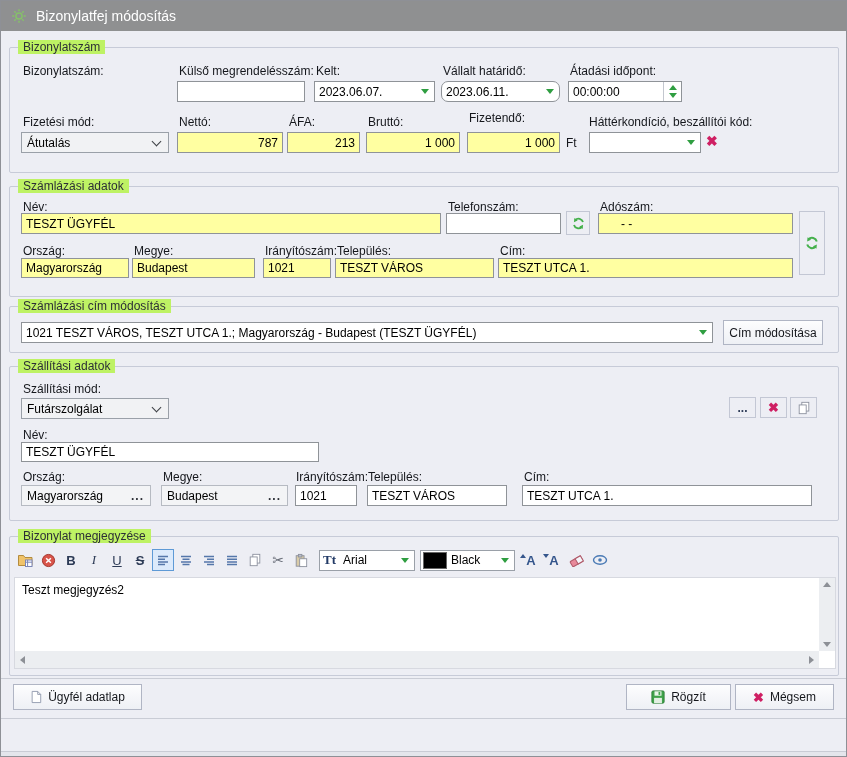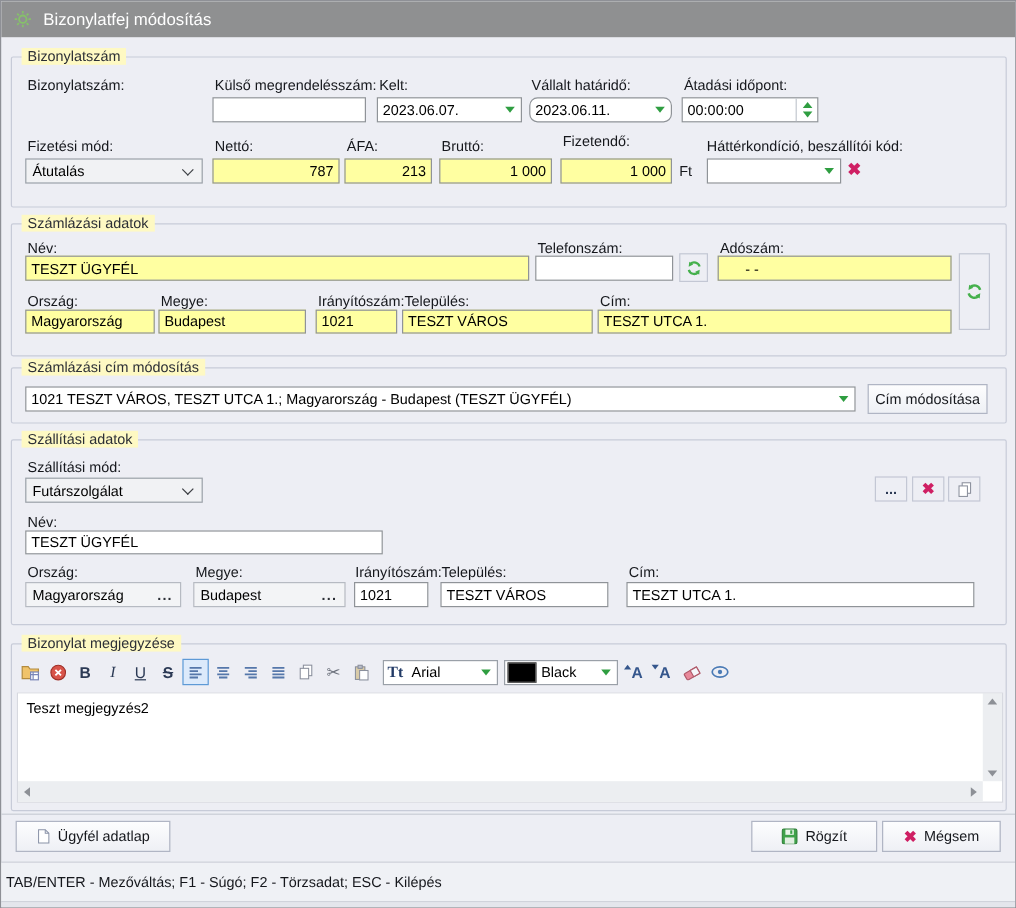--- a/index.html
+++ b/index.html
@@ -3,21 +3,21 @@
 <meta charset="utf-8">
 <style>
   html,body{margin:0;padding:0;background:#d8d8d8;}
   #win{position:relative;width:847px;height:757px;background:#edeef4;
        font-family:"Liberation Sans",sans-serif;border:1px solid #8e9096;
        box-sizing:border-box;overflow:hidden;}
   .titlebar{position:absolute;left:0;top:0;width:100%;height:30px;background:#8f9091;
        color:#fff;display:flex;align-items:center;gap:9px;padding-left:10px;
        box-sizing:border-box;font-size:14px;}
   .grp{position:absolute;border:1px solid #c7cbd8;border-radius:2px;box-sizing:border-box;}
-  .cap{position:absolute;top:-8px;left:8px;background:#fef9c3;padding:0 5px;
+  .cap{position:absolute;top:-8px;left:8px;background:#bef264;padding:0 5px;
        font-size:12px;color:#2c2f36;white-space:nowrap;}
   .lbl{position:absolute;font-size:12px;line-height:14px;color:#15171c;white-space:nowrap;}
   .inp{position:absolute;height:21px;box-sizing:border-box;border:1px solid #8f9398;
        background:#fff;font:12px "Liberation Sans",sans-serif;padding:0 4px;color:#000;}
   .yellow{background:#ffffa1;}
   .num{text-align:right;}
   .focused{border-color:#5d6166;}
   .combo{position:absolute;height:21px;box-sizing:border-box;border:1px solid #8f9398;
        background:#fff;display:flex;align-items:center;justify-content:flex-end;}
   .combo .val{flex:1;padding:0 4px;font-size:12px;white-space:nowrap;overflow:hidden;color:#000;}
@@ -355,19 +355,16 @@
       </svg>
     </span>
     <span>Rögzít</span>
   </div>
   <div class="btn" style="left:734px;top:683px;width:99px;height:26px;">
     <span class="xglyph">✖</span>
     <span>Mégsem</span>
   </div>
   <div class="hline" style="top:717px;"></div>
 
-  <div class="statusbar">
-    <span>TAB/ENTER - Mezőváltás; F1 - Súgó; F2 - Törzsadat; ESC - Kilépés</span>
-  </div>
   <div class="hline" style="top:750px;"></div>
   <div class="bstrip"></div>
 
 </div>
 
 </body></html>

